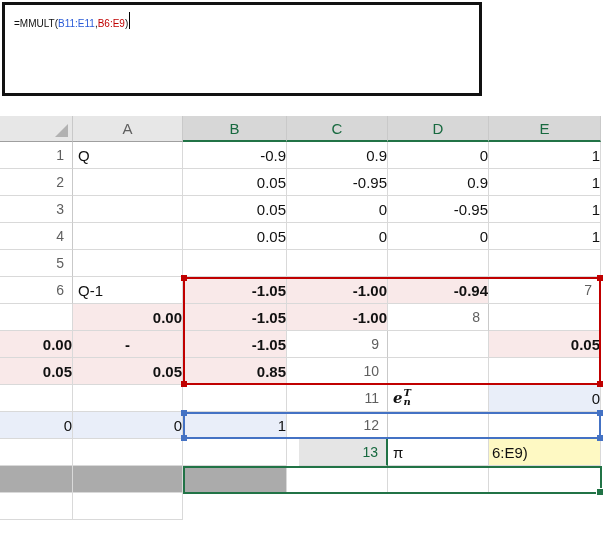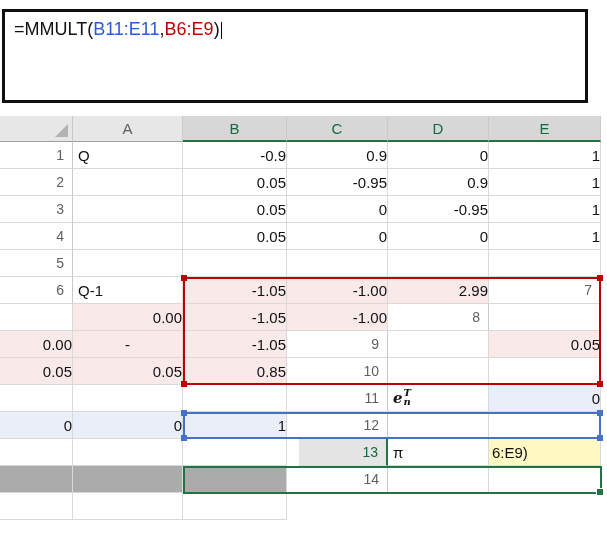--- a/index.html
+++ b/index.html
@@ -1,21 +1,21 @@
 <!DOCTYPE html>
 <html><head>
 <meta charset="utf-8">
 <style>
   html,body{margin:0;padding:0;background:#fff;}
   .screen{position:relative;width:607px;height:538px;background:#fff;overflow:hidden;
           font-family:"Liberation Sans",sans-serif;-webkit-font-smoothing:antialiased;}
 
   
-  .fbar{position:absolute;left:2px;top:9px;width:586px;height:94px;box-sizing:border-box;
-        border:3px solid #111;background:#fff;padding:7px 9px;font-size:18px;color:#111;}
+  .fbar{position:absolute;left:2px;top:2px;width:480px;height:94px;box-sizing:border-box;
+        border:3px solid #111;background:#fff;padding:7px 9px;font-size:10px;color:#111;}
   .fblue{color:#2a5bd7;}
   .fred{color:#c00000;}
   .caret{display:inline-block;width:1px;height:17px;background:#000;vertical-align:text-bottom;margin-left:1px;}
 
   
   .sheet{position:absolute;left:0;top:116px;width:601px;}
   .grid{display:grid;grid-template-columns:73px 110px 104px 101px 101px 112px;
         grid-template-rows:26px repeat(14,27px);}
   .cell{box-sizing:border-box;display:flex;align-items:center;background:#fff;
         border-right:1px solid #d9d9d9;border-bottom:1px solid #d9d9d9;
@@ -25,21 +25,21 @@
   .ch.sel{background:#d7d7d7;color:#17693f;border-bottom:2px solid #217346;}
   .corner{position:relative;background:#e7e7e7;border-right:1px solid #c9c9c9;border-bottom:1px solid #9f9f9f;}
   .tri{position:absolute;right:4px;bottom:4px;width:0;height:0;
        border-left:13px solid transparent;border-bottom:13px solid #b2b2b2;}
   .rh{background:#ffffff;color:#5f5f5f;justify-content:flex-end;padding-right:8px;font-size:14px;
       border-right:1px solid #c9c9c9;}
   .rh.sel{background:#e5e5e5;color:#17693f;border-right:2px solid #217346;margin-left:12px;}
   .num{justify-content:flex-end;padding-right:0;}
   .lab{justify-content:flex-start;padding-left:5px;}
   .dash{justify-content:center;padding:0;}
-  .pink{background:#f9e9e9;}
+  .pink{background:#f9e9e9;font-weight:bold;}
   .bluefill{background:#e9eef9;}
   .grayfill{background:#ababab;}
   .edit{justify-content:flex-start;padding-left:3px;background:#fef9c3;}
 
   
   .me{font-family:"DejaVu Serif",serif;font-style:italic;font-weight:bold;font-size:15px;}
   .stack{display:inline-flex;flex-direction:column;align-items:flex-start;margin-left:1px;
          font-family:"DejaVu Serif",serif;font-style:italic;font-weight:bold;
          font-size:10px;line-height:9px;transform:translateY(-1px);}
 
@@ -108,21 +108,21 @@
       <div class="cell lab"></div>
       <div class="cell num"></div>
       <div class="cell num"></div>
       <div class="cell num"></div>
       <div class="cell num"></div>
 
       <div class="cell rh">6</div>
       <div class="cell lab">Q-1</div>
       <div class="cell num pink">-1.05</div>
       <div class="cell num pink">-1.00</div>
-      <div class="cell num pink">2.99</div>
+      <div class="cell num pink">-0.94</div>
 
       <div class="cell rh">7</div>
       <div class="cell lab"></div>
       <div class="cell num pink">0.00</div>
       <div class="cell num pink">-1.05</div>
       <div class="cell num pink">-1.00</div>
 
       <div class="cell rh">8</div>
       <div class="cell lab"></div>
       <div class="cell num pink">0.00</div>
@@ -163,21 +163,20 @@
       <div class="cell num"></div>
       <div class="cell num"></div>
 
       <div class="cell rh sel">13</div>
       <div class="cell lab">π</div>
       <div class="cell edit">6:E9)</div>
       <div class="cell grayfill"></div>
       <div class="cell grayfill"></div>
       <div class="cell grayfill"></div>
 
-      <div class="cell rh">14</div>
       <div class="cell lab"></div>
       <div class="cell num"></div>
       <div class="cell num"></div>
       <div class="cell num"></div>
       <div class="cell num"></div>
 
     </div>
 
     <div class="ov ov-red">
       <span class="h tl"></span>

